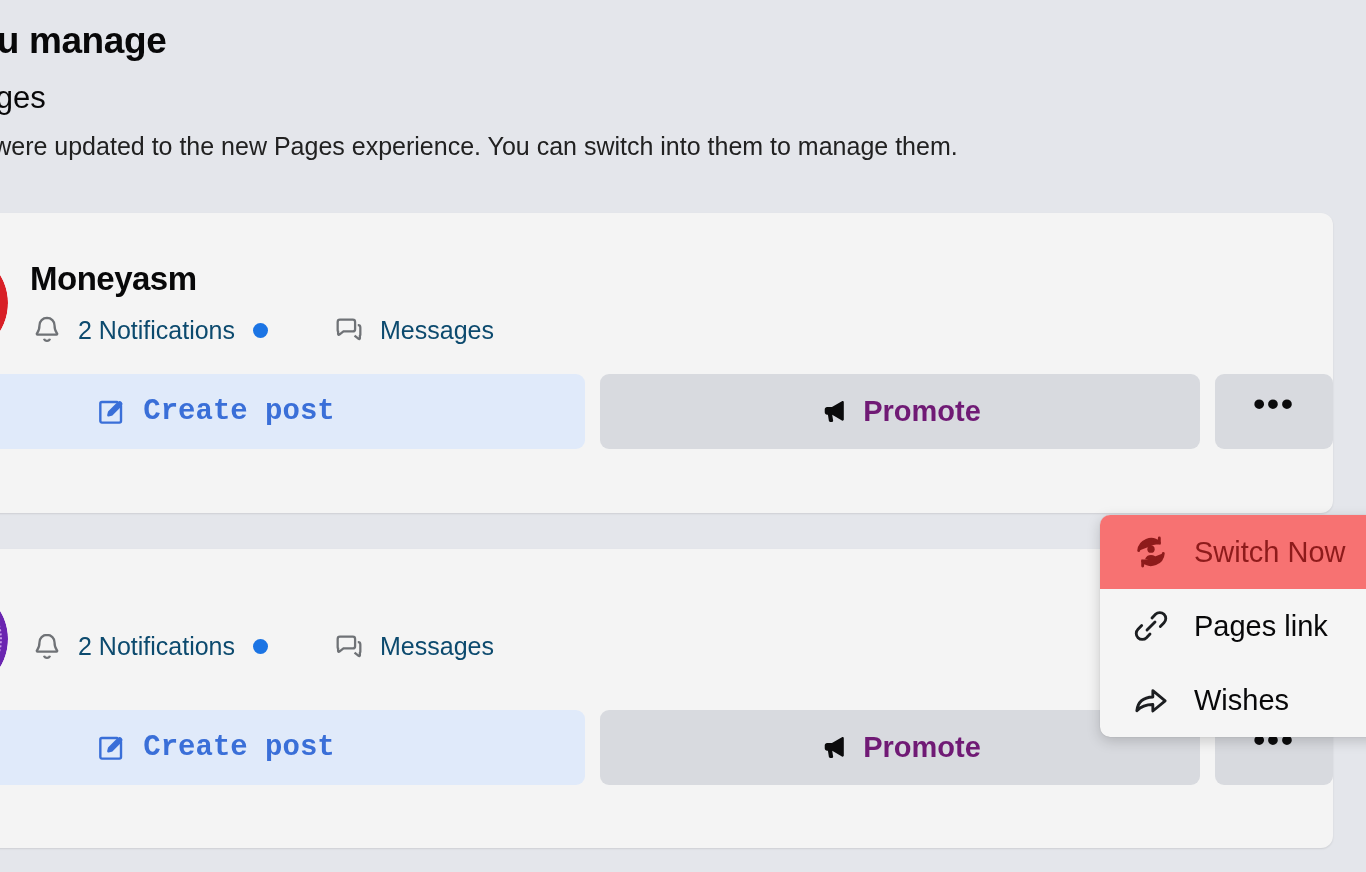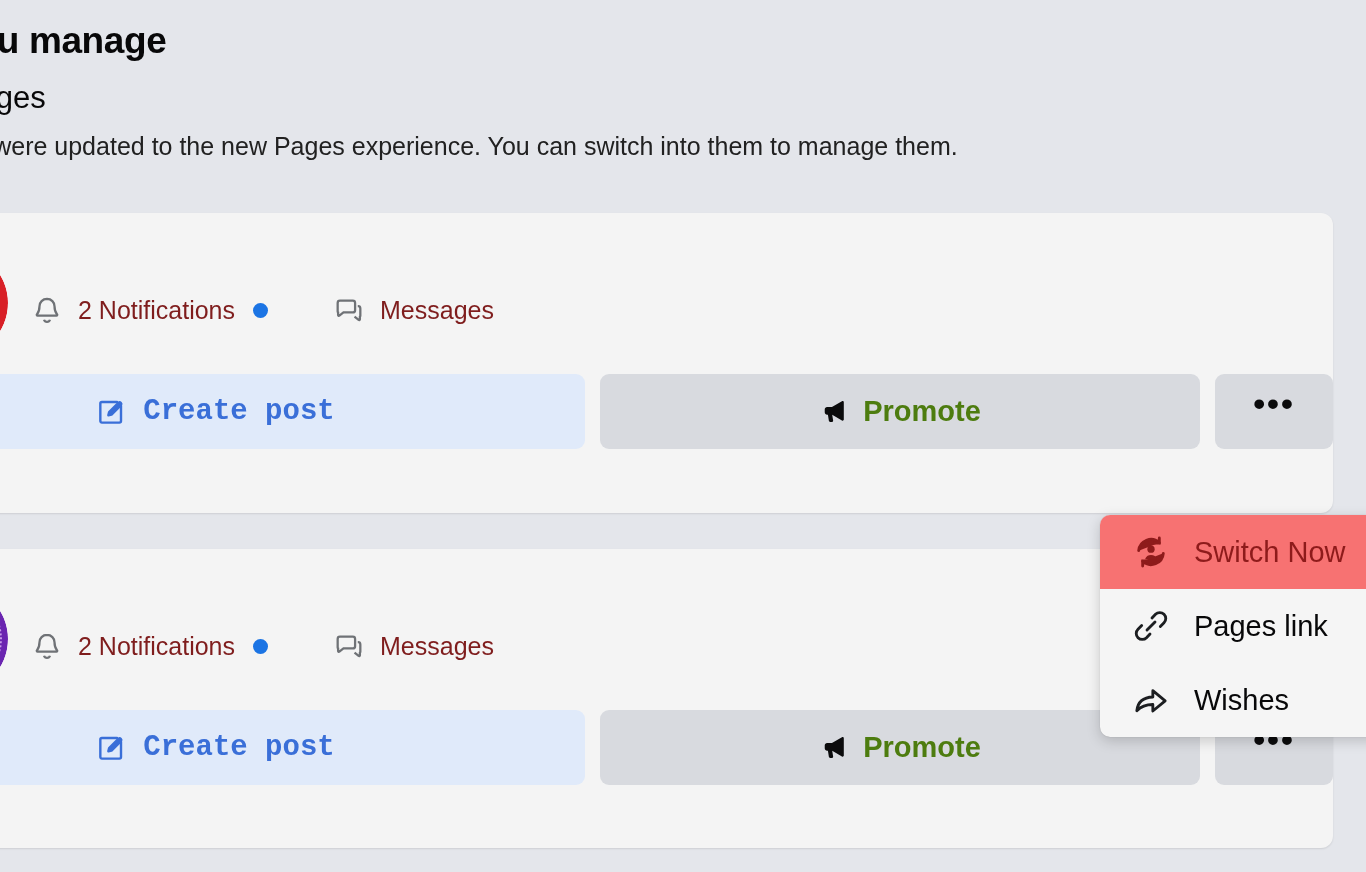--- a/index.html
+++ b/index.html
@@ -129,21 +129,21 @@
   }
   .meta-row {
     display: flex;
     align-items: center;
     margin-top: 15px;
   }
   .meta-item {
     display: flex;
     align-items: center;
     font-size: 25px;
-    color: #7f1d1d;
+    color: #0c4a6e;
   }
   .meta-item + .meta-item { margin-left: 64px; text-align: center; }
   .meta-icon {
     width: 34px; height: 34px;
     margin-right: 14px;
     flex: 0 0 34px;
     display: flex; align-items: center; justify-content: center;
   }
   .meta-icon svg { width: 34px; height: 34px; display: block; }
   .blue-dot {
@@ -175,21 +175,21 @@
     cursor: pointer;
   }
   .btn-create {
     background: #e0eafa;
     color: #3a6fd8;
     flex: 0 0 740px;
   }
   .btn-create .lbl { margin-left: 16px; font-family: Liberation Mono, monospace; }
   .btn-promote {
     background: #d8dadf;
-    color: #4d7c0f;
+    color: #701a75;
     flex: 0 0 600px;
   }
   .btn-promote .lbl { margin-left: 12px; }
   .btn-more {
     background: #d8dadf;
     color: #0b0b0c;
     flex: 0 0 118px;
     font-size: 34px;
     letter-spacing: 2px;
     padding-bottom: 16px;
@@ -242,20 +242,21 @@
 <div class="card" id="card-moneyasm">
   <div class="card-head">
 
     <div class="avatar av-moneyasm">
       <div class="ring"></div>
 
       <div class="letter">M</div>
     </div>
 
     <div class="card-info">
+      <div class="card-name">Moneyasm</div>
       <div class="meta-row">
 
         <div class="meta-item">
           <span class="meta-icon">
             <svg viewBox="0 0 24 24" fill="none" stroke="#6f7276" stroke-width="1.6">
               <path d="M12 3.5c-3.1 0-5.3 2.3-5.3 5.2 0 3.6-1 4.8-1.8 5.7-.3.3-.1.9.4.9h13.4c.5 0 .7-.6.4-.9-.8-.9-1.8-2.1-1.8-5.7 0-2.9-2.2-5.2-5.3-5.2z"></path>
               <path d="M9.9 18.2a2.2 2.2 0 0 0 4.2 0"></path>
             </svg>
           </span>
           <span>2 Notifications</span>

